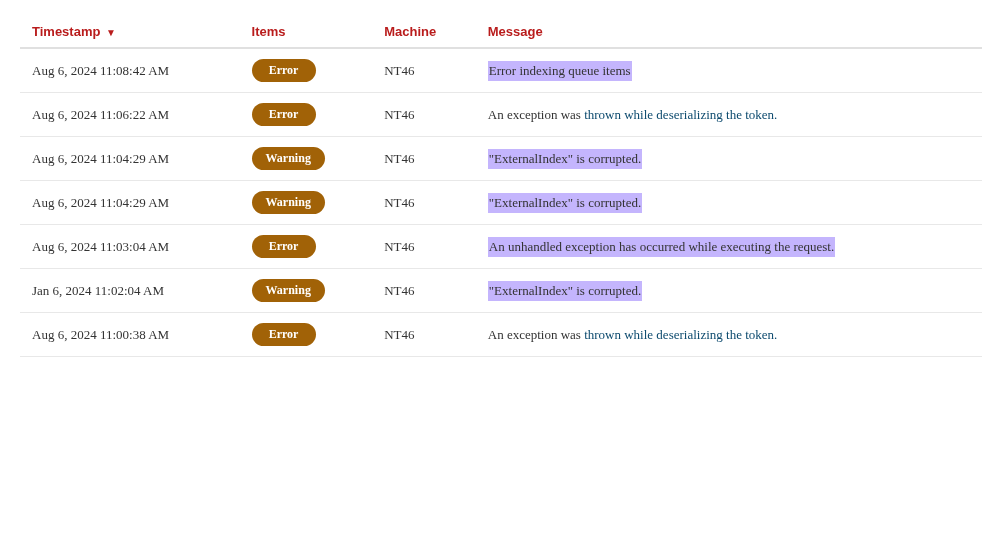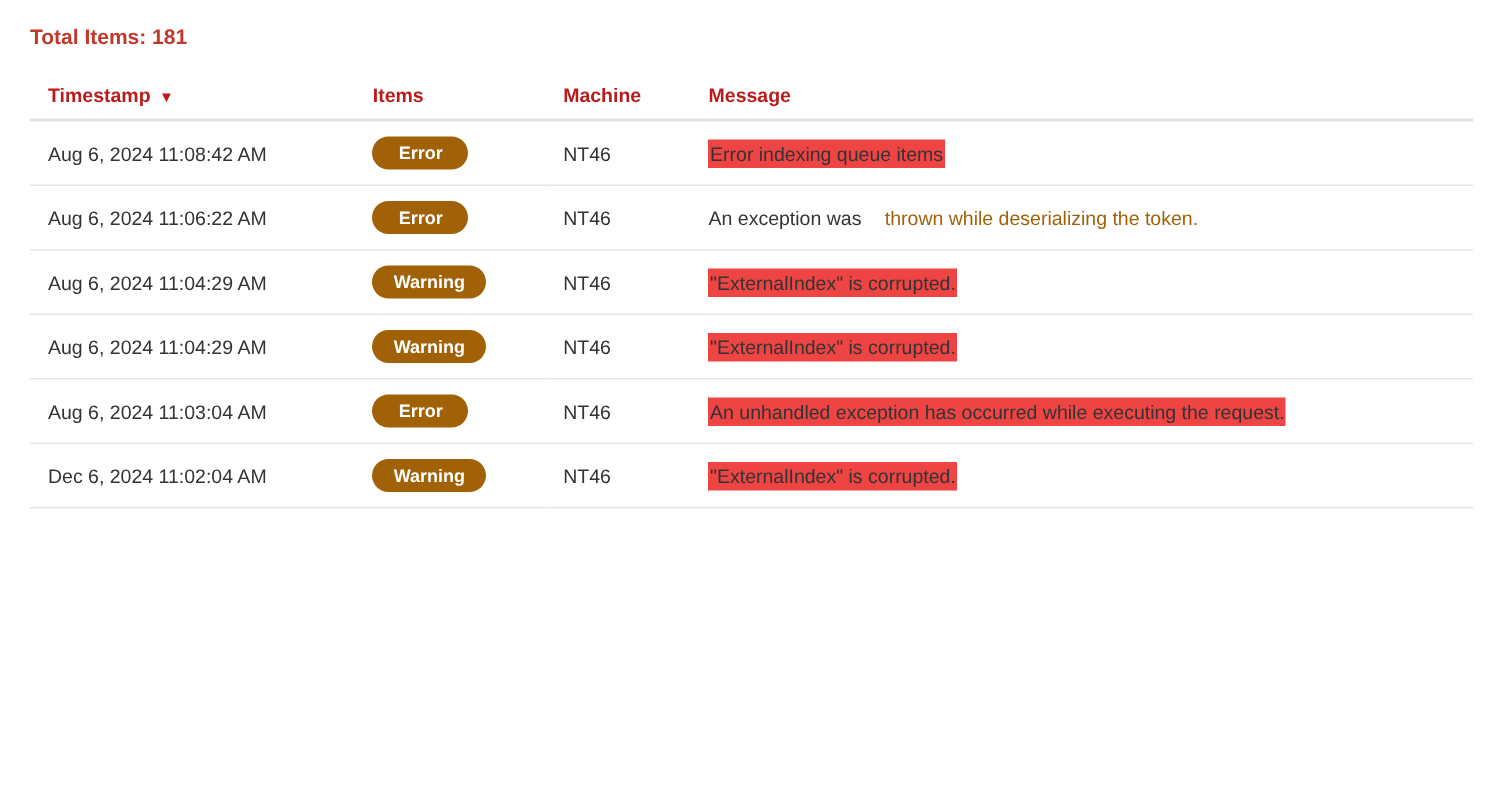--- a/index.html
+++ b/index.html
@@ -25,20 +25,21 @@
     thead th {
       text-align: left;
       padding: 8px 12px;
       font-weight: 600;
       font-size: 13px;
       color: #b91c1c;
       border-bottom: 2px solid #e0e0e0;
     }
     tbody tr {
       border-bottom: 1px solid #e8e8e8;
+      font-family: Liberation Serif, serif;
     }
     tbody tr:last-child {
       border-bottom: 1px solid #e8e8e8;
     }
     tbody td {
       padding: 10px 12px;
       vertical-align: middle;
       font-size: 13px;
       color: #333;
     }
@@ -52,38 +53,36 @@
       text-align: center;
       min-width: 64px;
     }
     .badge-error {
       background: #a16207;
     }
     .badge-warning {
       background: #a16207;
     }
     .highlight-yellow {
-      background: #ef4444;
+      background: #c4b5fd;
       padding: 2px 1px;
       display: inline-block;
     }
     .sort-icon {
       font-size: 10px;
       margin-left: 2px;
     }
     .link-blue {
-      color: #a16207;
-      margin-left: 12px;
+      color: #0c4a6e;
     }
   </style>
 </head>
 <body>
 
 <div class="container">
-  <div class="total-items">Total Items: 181</div>
 
   <table>
     <thead>
       <tr>
         <th>
           <span>Timestamp</span>
           <span class="sort-icon">▼</span>
         </th>
         <th>
           <span>Items</span>
@@ -121,20 +120,26 @@
           <td>NT46</td>
           <td><span class="highlight-yellow">"ExternalIndex" is corrupted.</span></td>
         </tr>
         <tr>
           <td>Aug 6, 2024 11:03:04 AM</td>
           <td><span class="badge badge-error">Error</span></td>
           <td>NT46</td>
           <td><span class="highlight-yellow">An unhandled exception has occurred while executing the request.</span></td>
         </tr>
         <tr>
-          <td>Dec 6, 2024 11:02:04 AM</td>
+          <td>Jan 6, 2024 11:02:04 AM</td>
           <td><span class="badge badge-warning">Warning</span></td>
           <td>NT46</td>
           <td><span class="highlight-yellow">"ExternalIndex" is corrupted.</span></td>
+        </tr>
+        <tr>
+          <td>Aug 6, 2024 11:00:38 AM</td>
+          <td><span class="badge badge-error">Error</span></td>
+          <td>NT46</td>
+          <td>An exception was <span class="link-blue">thrown while deserializing the token.</span></td>
         </tr>
       </tbody>
   </table>
 </div>
 
 </body></html>

